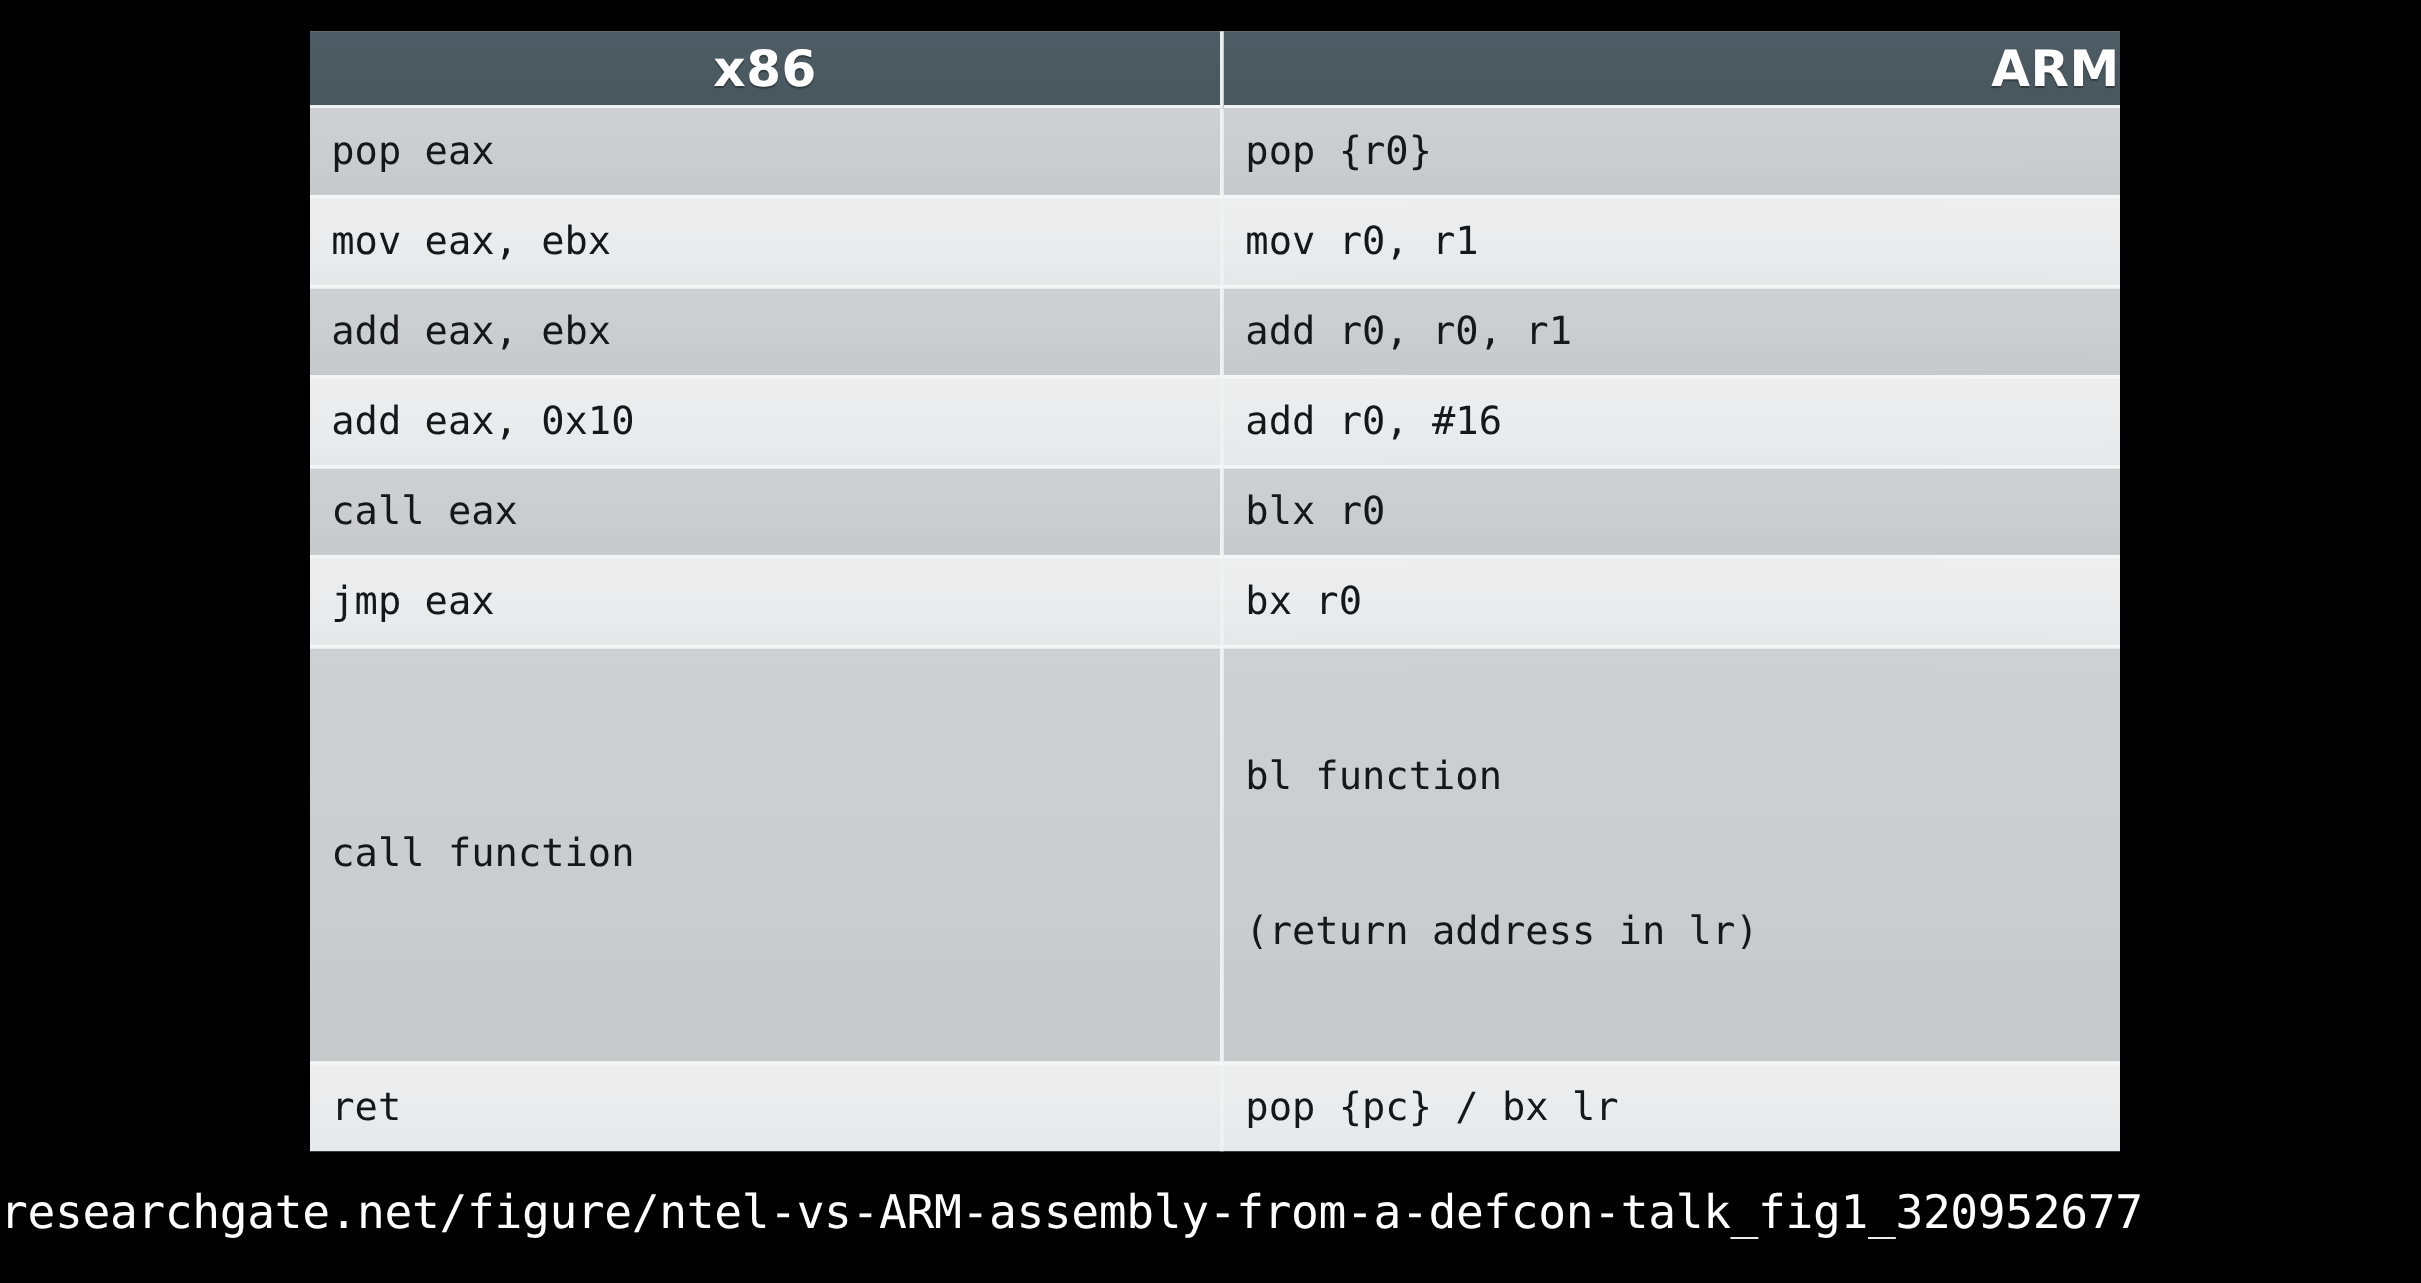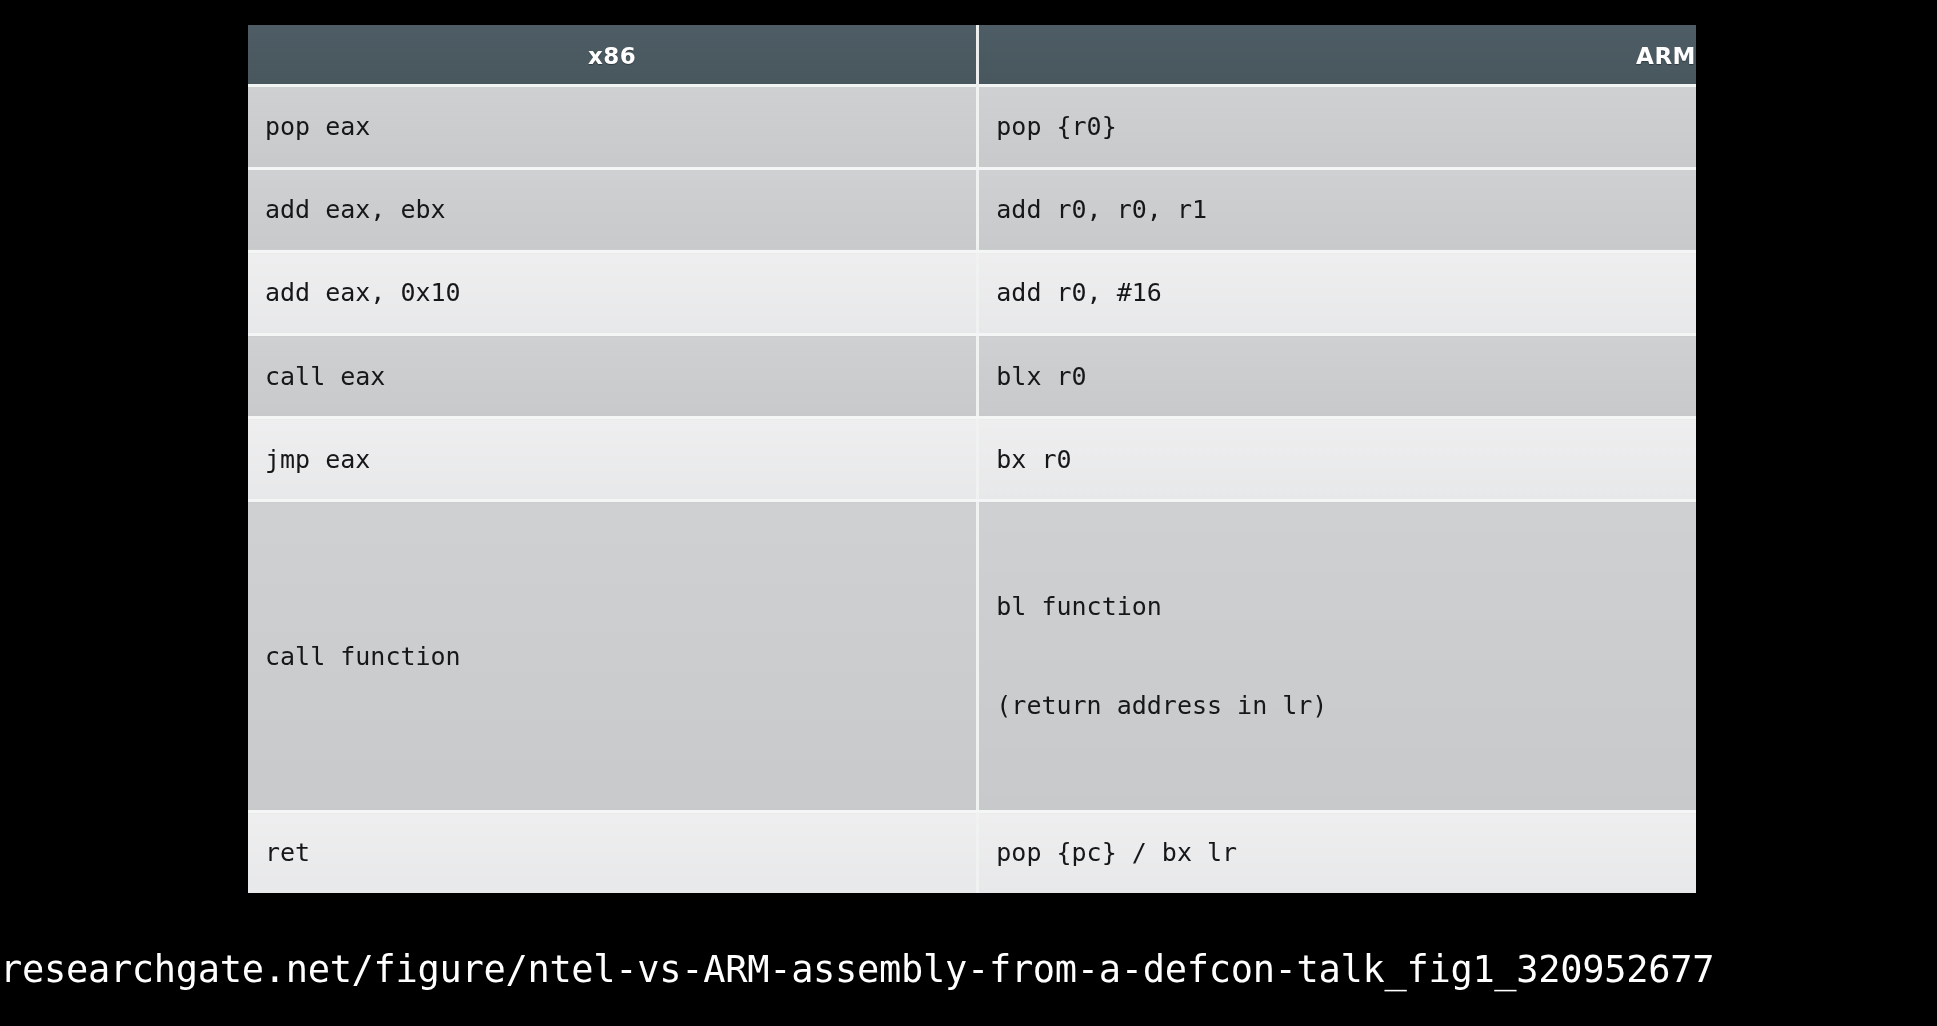--- a/index.html
+++ b/index.html
@@ -42,42 +42,42 @@
 
   table.cmp col.c-x86 { width: 50.4%; }
   table.cmp col.c-arm { width: 49.6%; }
 
   
   thead th {
     background: linear-gradient(180deg, #4e5d65 0%, #48565d 100%);
     color: #ffffff;
     font-family: "DejaVu Sans", "Liberation Sans", sans-serif;
     font-weight: bold;
-    font-size: 23px;
+    font-size: 40px;
     letter-spacing: 0.5px;
     text-align: center;
     height: 62px;
     padding: 0;
     border-right: 3px solid #eceded;
     box-shadow: inset 0 -3px 0 #f2f3f3;
   }
   thead th:last-child {
     border-right: none;
     text-align: right;
   }
   thead th .hdr-label {
     display: block;
     text-shadow: 0 1px 1px rgba(0,0,0,0.35);
   }
 
   
   tbody td {
     padding: 0 0 0 17px;
     font-family: "DejaVu Sans Mono", "Liberation Mono", monospace;
-    font-size: 25px;
+    font-size: 31px;
     line-height: 1.33;
     color: #151719;
     vertical-align: middle;
     border-right: 3px solid #f0f1f1;
     border-bottom: 3px solid #f4f5f5;
     white-space: pre;
     letter-spacing: 0px;
   }
   tbody td:last-child {
     border-right: none;
@@ -133,20 +133,24 @@
           </th>
         </tr>
       </thead>
       <tbody>
 
         <tr class="odd row-std">
           <td><span class="cell-line">pop eax</span></td>
           <td><span class="cell-line">pop {r0}</span></td>
         </tr>
 
+        <tr class="even row-std">
+          <td><span class="cell-line">mov eax, ebx</span></td>
+          <td><span class="cell-line">mov r0, r1</span></td>
+        </tr>
 
         <tr class="odd row-std">
           <td><span class="cell-line">add eax, ebx</span></td>
           <td><span class="cell-line">add r0, r0, r1</span></td>
         </tr>
 
         <tr class="even row-std">
           <td><span class="cell-line">add eax, 0x10</span></td>
           <td><span class="cell-line">add r0, #16</span></td>
         </tr>

